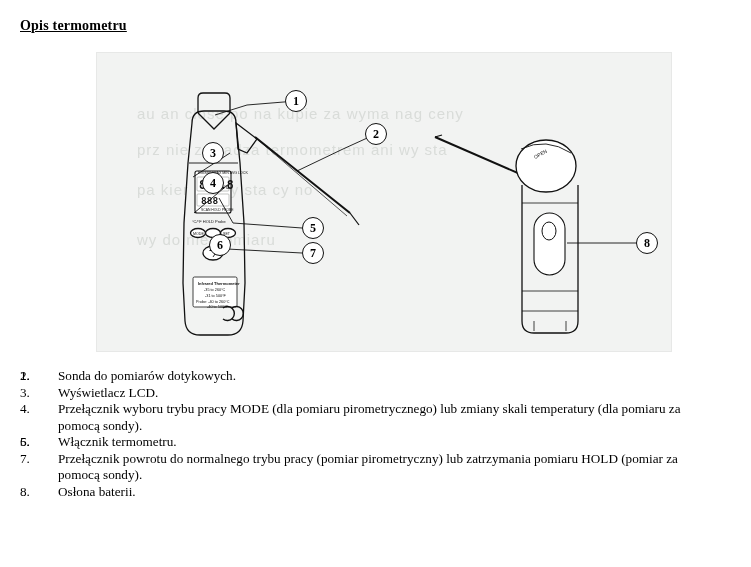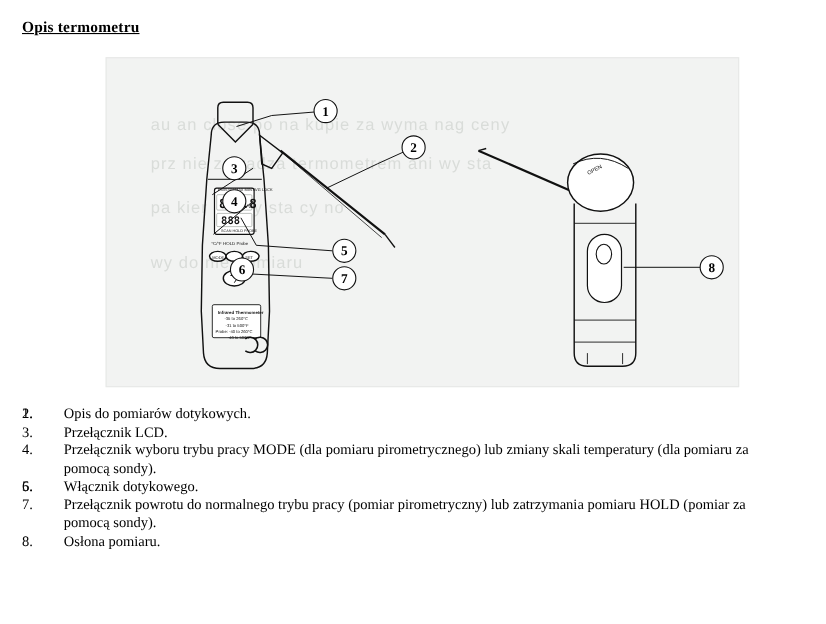--- a/index.html
+++ b/index.html
@@ -190,40 +190,40 @@
     <div class="callout" style="left:205px; top:189px;">7</div>
     <div class="callout" style="left:539px; top:179px;">8</div>
   </div>
 
   <div class="list">
     <div class="list-item">
       <span class="list-num">1.</span>
     </div>
     <div class="list-item">
       <span class="list-num">2.</span>
-      <span>Opis do pomiarów dotykowych.</span>
+      <span>Sonda do pomiarów dotykowych.</span>
     </div>
     <div class="list-item">
       <span class="list-num">3.</span>
-      <span>Przełącznik LCD.</span>
+      <span>Wyświetlacz LCD.</span>
     </div>
     <div class="list-item">
       <span class="list-num">4.</span>
       <span>Przełącznik wyboru trybu pracy MODE (dla pomiaru pirometrycznego) lub zmiany skali temperatury (dla pomiaru za pomocą sondy).</span>
     </div>
     <div class="list-item">
       <span class="list-num">5.</span>
     </div>
     <div class="list-item">
       <span class="list-num">6.</span>
-      <span>Włącznik dotykowego.</span>
+      <span>Włącznik termometru.</span>
     </div>
     <div class="list-item">
       <span class="list-num">7.</span>
       <span>Przełącznik powrotu do normalnego trybu pracy (pomiar pirometryczny) lub zatrzymania pomiaru HOLD (pomiar za pomocą sondy).</span>
     </div>
     <div class="list-item">
       <span class="list-num">8.</span>
-      <span>Osłona pomiaru.</span>
+      <span>Osłona baterii.</span>
     </div>
   </div>
 
 </div>
 
 </body></html>

